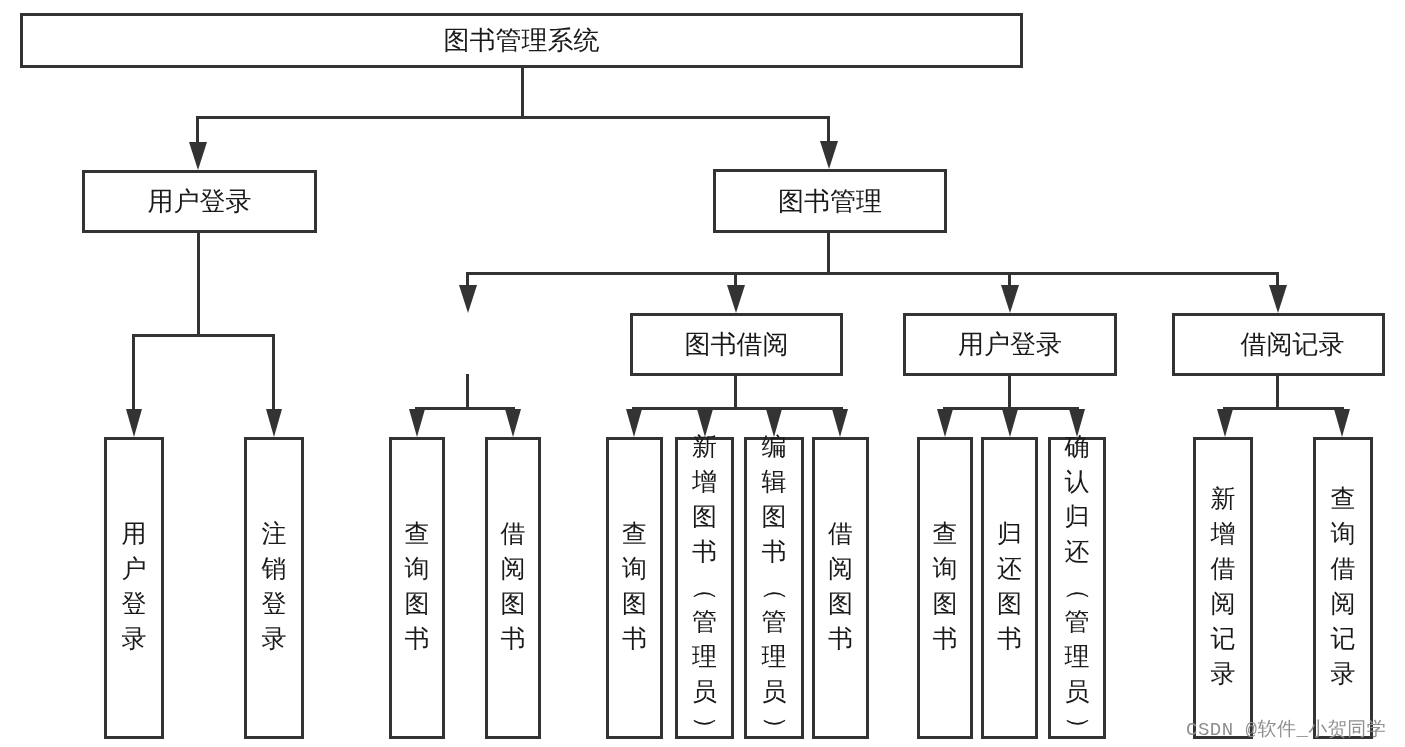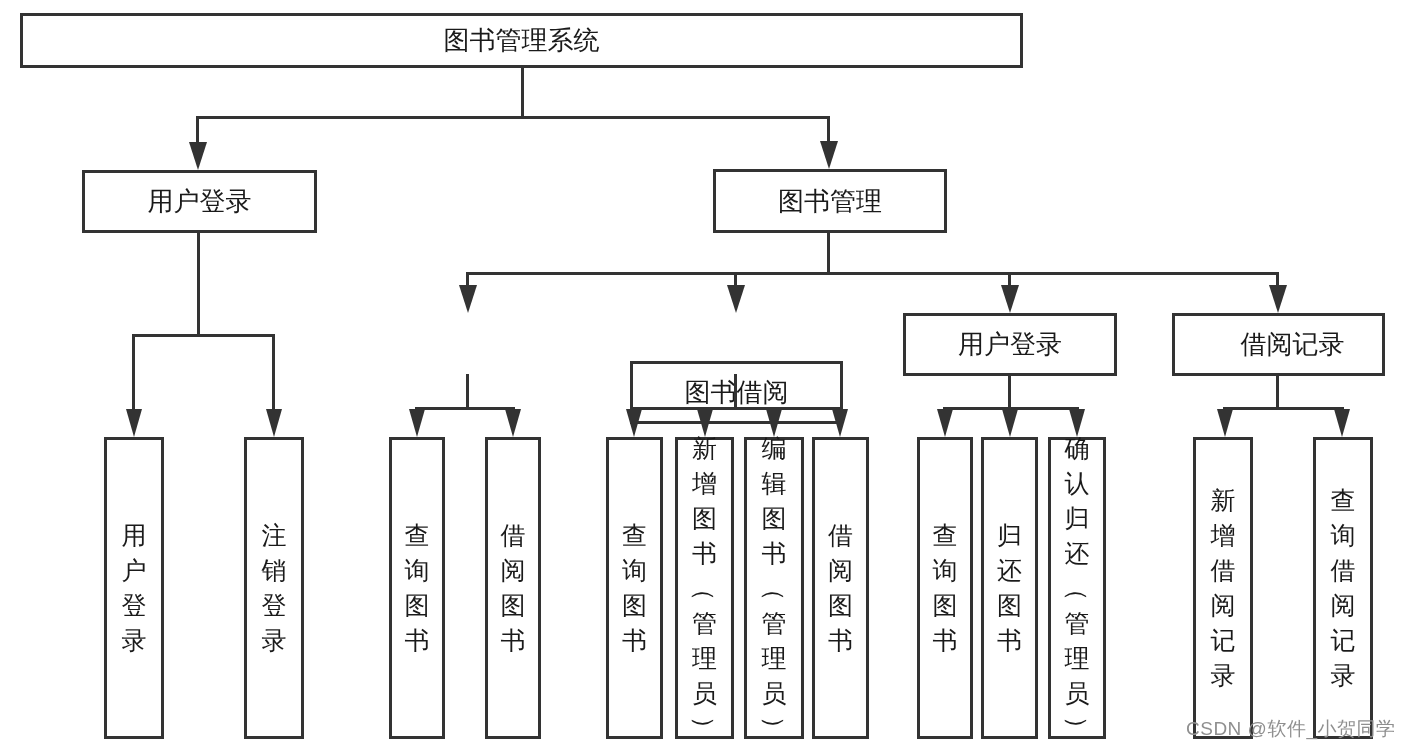--- a/index.html
+++ b/index.html
@@ -7,21 +7,21 @@
     --text:#1a1a1a;
     --bg:#ffffff;
     --wm:#8f8f8f;
   }
   html,body{margin:0;padding:0;}
   body{background:var(--bg);}
   .canvas{
     position:relative;
     width:1405px;height:747px;
     background:var(--bg);
-    font-family:Liberation Sans, sans-serif;
+    font-family:Liberation Mono, monospace;
     color:var(--text);
     overflow:hidden;
   }
   .box{
     position:absolute;
     box-sizing:border-box;
     border:3px solid var(--line);
     background:var(--bg);
     display:flex;
     align-items:center;
@@ -90,21 +90,21 @@
   <div class="hline" style="left:466px;top:272px;width:813px;"></div>
   <div class="vline" style="left:466px;top:272px;height:16px;"></div>
   <div class="arrow" style="left:459px;top:285px;"></div>
   <div class="vline" style="left:734px;top:272px;height:16px;"></div>
   <div class="arrow" style="left:727px;top:285px;"></div>
   <div class="vline" style="left:1008px;top:272px;height:16px;"></div>
   <div class="arrow" style="left:1001px;top:285px;"></div>
   <div class="vline" style="left:1276px;top:272px;height:16px;"></div>
   <div class="arrow" style="left:1269px;top:285px;"></div>
 
-  <div class="box" style="left:630px;top:313px;width:213px;height:63px;margin-top:48px;">图书借阅</div>
+  <div class="box" style="left:630px;top:313px;width:213px;height:63px;">图书借阅</div>
   <div class="box" style="left:903px;top:313px;width:214px;height:63px;">用户登录</div>
   <div class="box" style="left:1172px;top:313px;width:213px;height:63px;padding-left:28px;">借阅记录</div>
 
   <div class="vline" style="left:466px;top:374px;height:35px;"></div>
   <div class="hline" style="left:415px;top:407px;width:100px;"></div>
   <div class="arrow small" style="left:409px;top:409px;"></div>
   <div class="arrow small" style="left:505px;top:409px;"></div>
 
   <div class="vline" style="left:734px;top:374px;height:35px;"></div>
   <div class="hline" style="left:632px;top:407px;width:211px;"></div>

